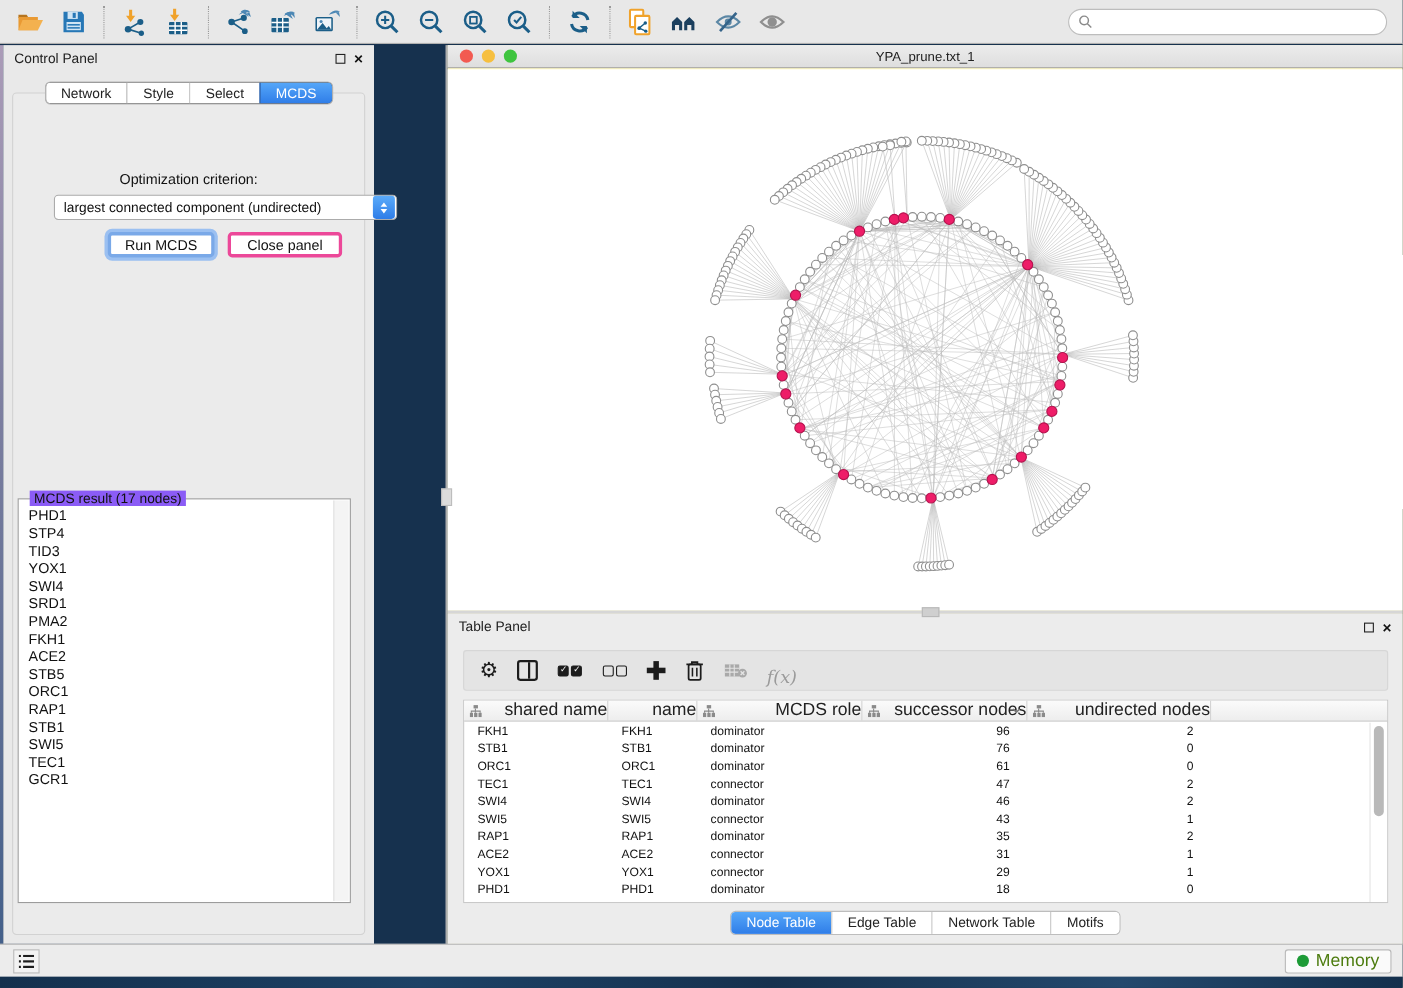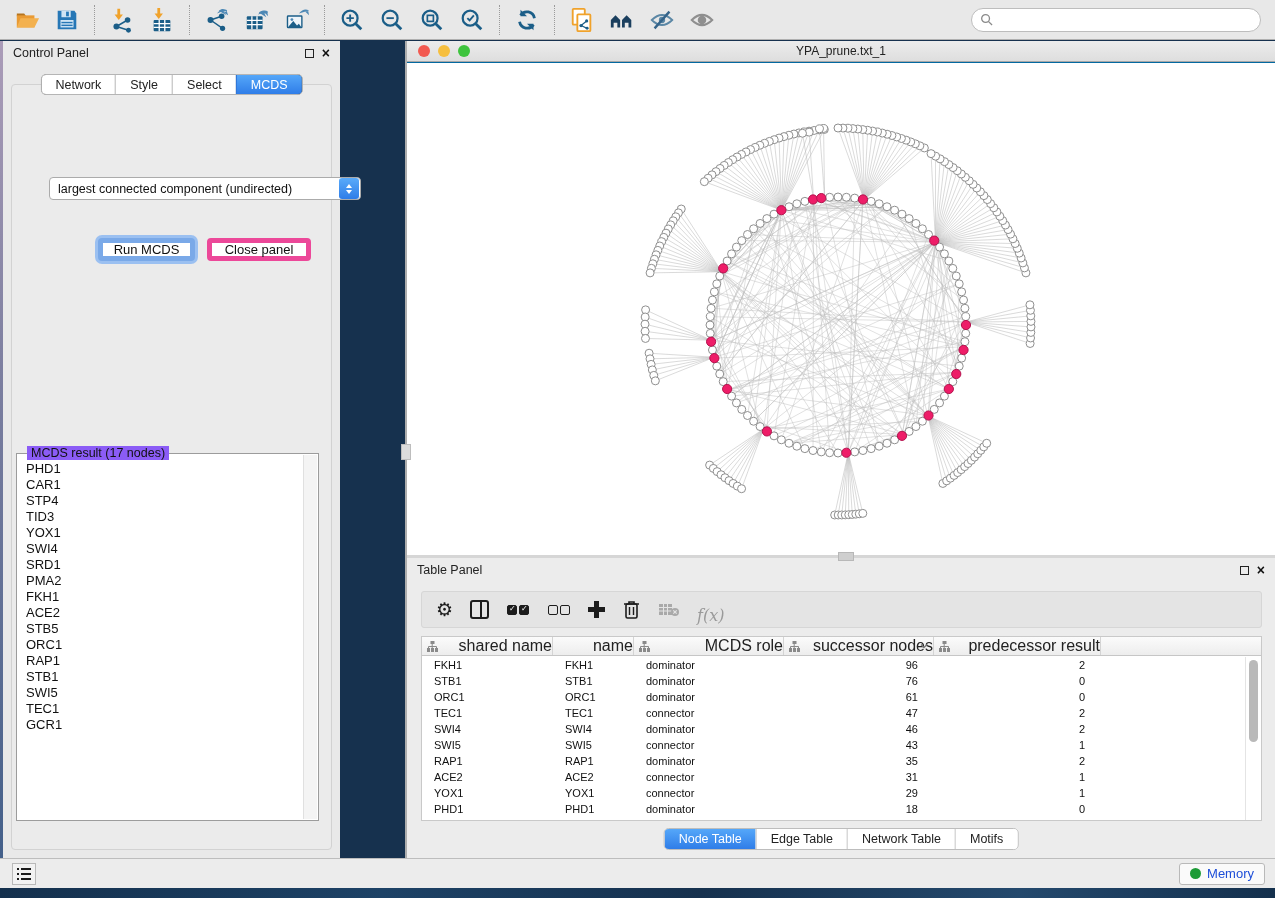--- a/index.html
+++ b/index.html
@@ -21,21 +21,21 @@
   #search-input { border:none; outline:none; background:transparent; flex:1; font-size:12px; height:20px; }
 
   
   #left-strip { position:absolute; left:0; top:41px; width:3px; height:817px;
     background:linear-gradient(#ab9cb8, #7d7fa0 40%, #44608a); }
   #control-panel { position:absolute; left:3px; top:41px; width:337px; height:817px;
     background:#e9e9e9; }
   #v-splitter { position:absolute; left:405px; top:41px; width:2px; height:817px; background:#adadad; }
   #v-handle { position:absolute; left:401px; top:444px; width:10px; height:16px;
     background:#dcdcdc; border:1px solid #bdbdbd; z-index:5; }
-  #right-region { position:absolute; left:407px; top:41px; width:868px; height:817px; background:#0369a1; }
+  #right-region { position:absolute; left:407px; top:41px; width:868px; height:817px; background:#fef9c3; }
 
   
   .panel-header { height:24px; display:flex; align-items:center; padding:0 10px; }
   .panel-title { font-size:12.5px; color:#222; }
   .panel-hdr-icons { margin-left:auto; display:flex; align-items:center; gap:8px; }
   .float-icon { width:9px; height:9px; border:1.6px solid #222; }
   .close-icon { font-size:14px; font-weight:bold; color:#111; line-height:10px; }
 
   #cp-tabs { position:absolute; left:50%; transform:translateX(-50%); top:33px; display:flex;
     border:1px solid #b5b5b5; border-radius:5px; overflow:hidden; background:#404040; height:21px; z-index:3;}
@@ -47,22 +47,22 @@
   #cp-content { position:absolute; left:8px; right:8px; top:43px; bottom:8px;
     background:#ebebeb; border:1px solid #d2d2d2; border-radius:4px; }
   #opt-label { position:absolute; left:0; right:0; top:70px; text-align:center; font-size:13px; color:#111; }
   #criterion-select { position:absolute; left:37px; top:92px; width:312px; height:23px;
     background:#fff; border:1px solid #ababab; border-radius:4px; display:flex; align-items:center; }
   #criterion-value { flex:1; font-size:12.5px; color:#111; padding-left:8px; white-space:nowrap; }
   #criterion-stepper { width:20px; height:21px; border-radius:3px; margin-right:1px;
     background:linear-gradient(#5aabfa,#2f7de8); display:flex; flex-direction:column; align-items:center; justify-content:center; gap:2px; }
   .chev-up { width:0; height:0; border-left:3.5px solid transparent; border-right:3.5px solid transparent; border-bottom:4px solid #fff; }
   .chev-dn { width:0; height:0; border-left:3.5px solid transparent; border-right:3.5px solid transparent; border-top:4px solid #fff; }
-  .cp-btn { position:absolute; top:126px; height:23px; background:#fff; border:5px solid #ec4899;
-    border-radius:4px; font-size:13px; color:#111; display:flex; align-items:center; justify-content:center; cursor:default;margin-top:27px; }
+  .cp-btn { position:absolute; top:126px; height:23px; background:#fff; border:3px solid #ec4899;
+    border-radius:4px; font-size:13px; color:#111; display:flex; align-items:center; justify-content:center; cursor:default; }
   #run-btn { left:86px; width:97px; box-shadow:0 0 0 3px rgba(90,157,245,.55); border-color:#7aa9e8; }
   #close-btn { left:195px; width:104px; }
 
   #mcds-group { position:absolute; left:4px; right:12px; top:368px; height:368px;
     border:1px solid #9c9c9c; background:#fff; }
   #mcds-group-title { position:absolute; top:-8px; left:10px; background:#8b5cf6;
     padding:0 4px; font-size:12.5px; color:#111; }
   #mcds-list { position:absolute; inset:1px 15px 1px 1px; overflow:hidden; padding:6px 0 0 8px; }
   .mcds-item { font-size:13px; color:#111; line-height:16px; }
   #mcds-scroll { position:absolute; top:1px; bottom:1px; right:1px; width:14px;
@@ -122,21 +122,21 @@
   .tp-tab:first-child { border-left:none; }
   .tp-tab.active { background:linear-gradient(#55a7f9,#2f7de8); color:#fff; border-left-color:#2f7de8; }
 
   
   #status-bar { position:absolute; left:0; top:858px; width:1275px; height:30px;
     background:#ececec; border-top:1px solid #bdbdbd; display:flex; align-items:center; }
   #list-btn { width:24px; height:22px; margin-left:12px; background:#f2f2f2; border:1px solid #b9b9b9;
     display:flex; align-items:center; justify-content:center; }
   #memory-btn { margin-left:auto; margin-right:10px; height:22px; padding:0 10px;
     background:#fafafa; border:1px solid #b9b9b9; border-radius:3px;
-    display:flex; align-items:center; gap:6px; font-size:13px; color:#1d4ed8; }
+    display:flex; align-items:center; gap:6px; font-size:16px; color:#4d7c0f; }
   .green-dot { width:11px; height:11px; border-radius:50%; background:#1d9b37; }
   #desktop-strip { position:absolute; left:0; top:888px; width:1275px; height:10px;
     background:linear-gradient(90deg,#14304d,#1d4266 30%,#16314e 55%,#24496d 80%,#14304d); }
 </style>
 </head>
 <body>
 
 <div id="app">
 
   <div id="toolbar">
@@ -311,34 +311,34 @@
         <span class="close-icon">×</span>
       </span>
     </div>
     <div id="cp-tabs">
         <div class="seg-tab">Network</div>
         <div class="seg-tab">Style</div>
         <div class="seg-tab">Select</div>
         <div class="seg-tab active">MCDS</div>
       </div>
     <div id="cp-content">
+      <div id="opt-label">Optimization criterion:</div>
       <div id="criterion-select">
         <span id="criterion-value">largest connected component (undirected)</span>
         <span id="criterion-stepper">
             <span class="chev-up"></span>
             <span class="chev-dn"></span>
           </span>
       </div>
       <div class="cp-btn" id="run-btn">Run MCDS</div>
       <div class="cp-btn" id="close-btn">Close panel</div>
       <div id="mcds-group">
         <div id="mcds-group-title">MCDS result (17 nodes)</div>
         <div id="mcds-list">
             <div class="mcds-item">PHD1</div>
-            <div class="mcds-item">CAR1</div>
             <div class="mcds-item">STP4</div>
             <div class="mcds-item">TID3</div>
             <div class="mcds-item">YOX1</div>
             <div class="mcds-item">SWI4</div>
             <div class="mcds-item">SRD1</div>
             <div class="mcds-item">PMA2</div>
             <div class="mcds-item">FKH1</div>
             <div class="mcds-item">ACE2</div>
             <div class="mcds-item">STB5</div>
             <div class="mcds-item">ORC1</div>
@@ -1077,21 +1077,21 @@
             <div class="th">
               <svg class="colicon" viewBox="0 0 11 11">
                 <g fill="#8a8a8a">
                   <rect x="3.5" y="0" width="4" height="3"></rect>
                   <rect x="0" y="7" width="3" height="4"></rect>
                   <rect x="4" y="7" width="3" height="4"></rect>
                   <rect x="8" y="7" width="3" height="4"></rect>
                   <path d="M5.2 3v2.5M1.5 7V5.5h8V7M5.2 5.5V7" stroke="#8a8a8a" fill="none" stroke-width="1"></path>
                 </g>
               </svg>
-              <span>predecessor result</span>
+              <span>undirected nodes</span>
             </div>
             <div class="th" style="border-right: none;"></div>
           </div>
         <div id="tbl-body">
             <div class="tr">
               <div class="td text">FKH1</div>
               <div class="td text">FKH1</div>
               <div class="td text">dominator</div>
               <div class="td num">96</div>
               <div class="td num">2</div>

